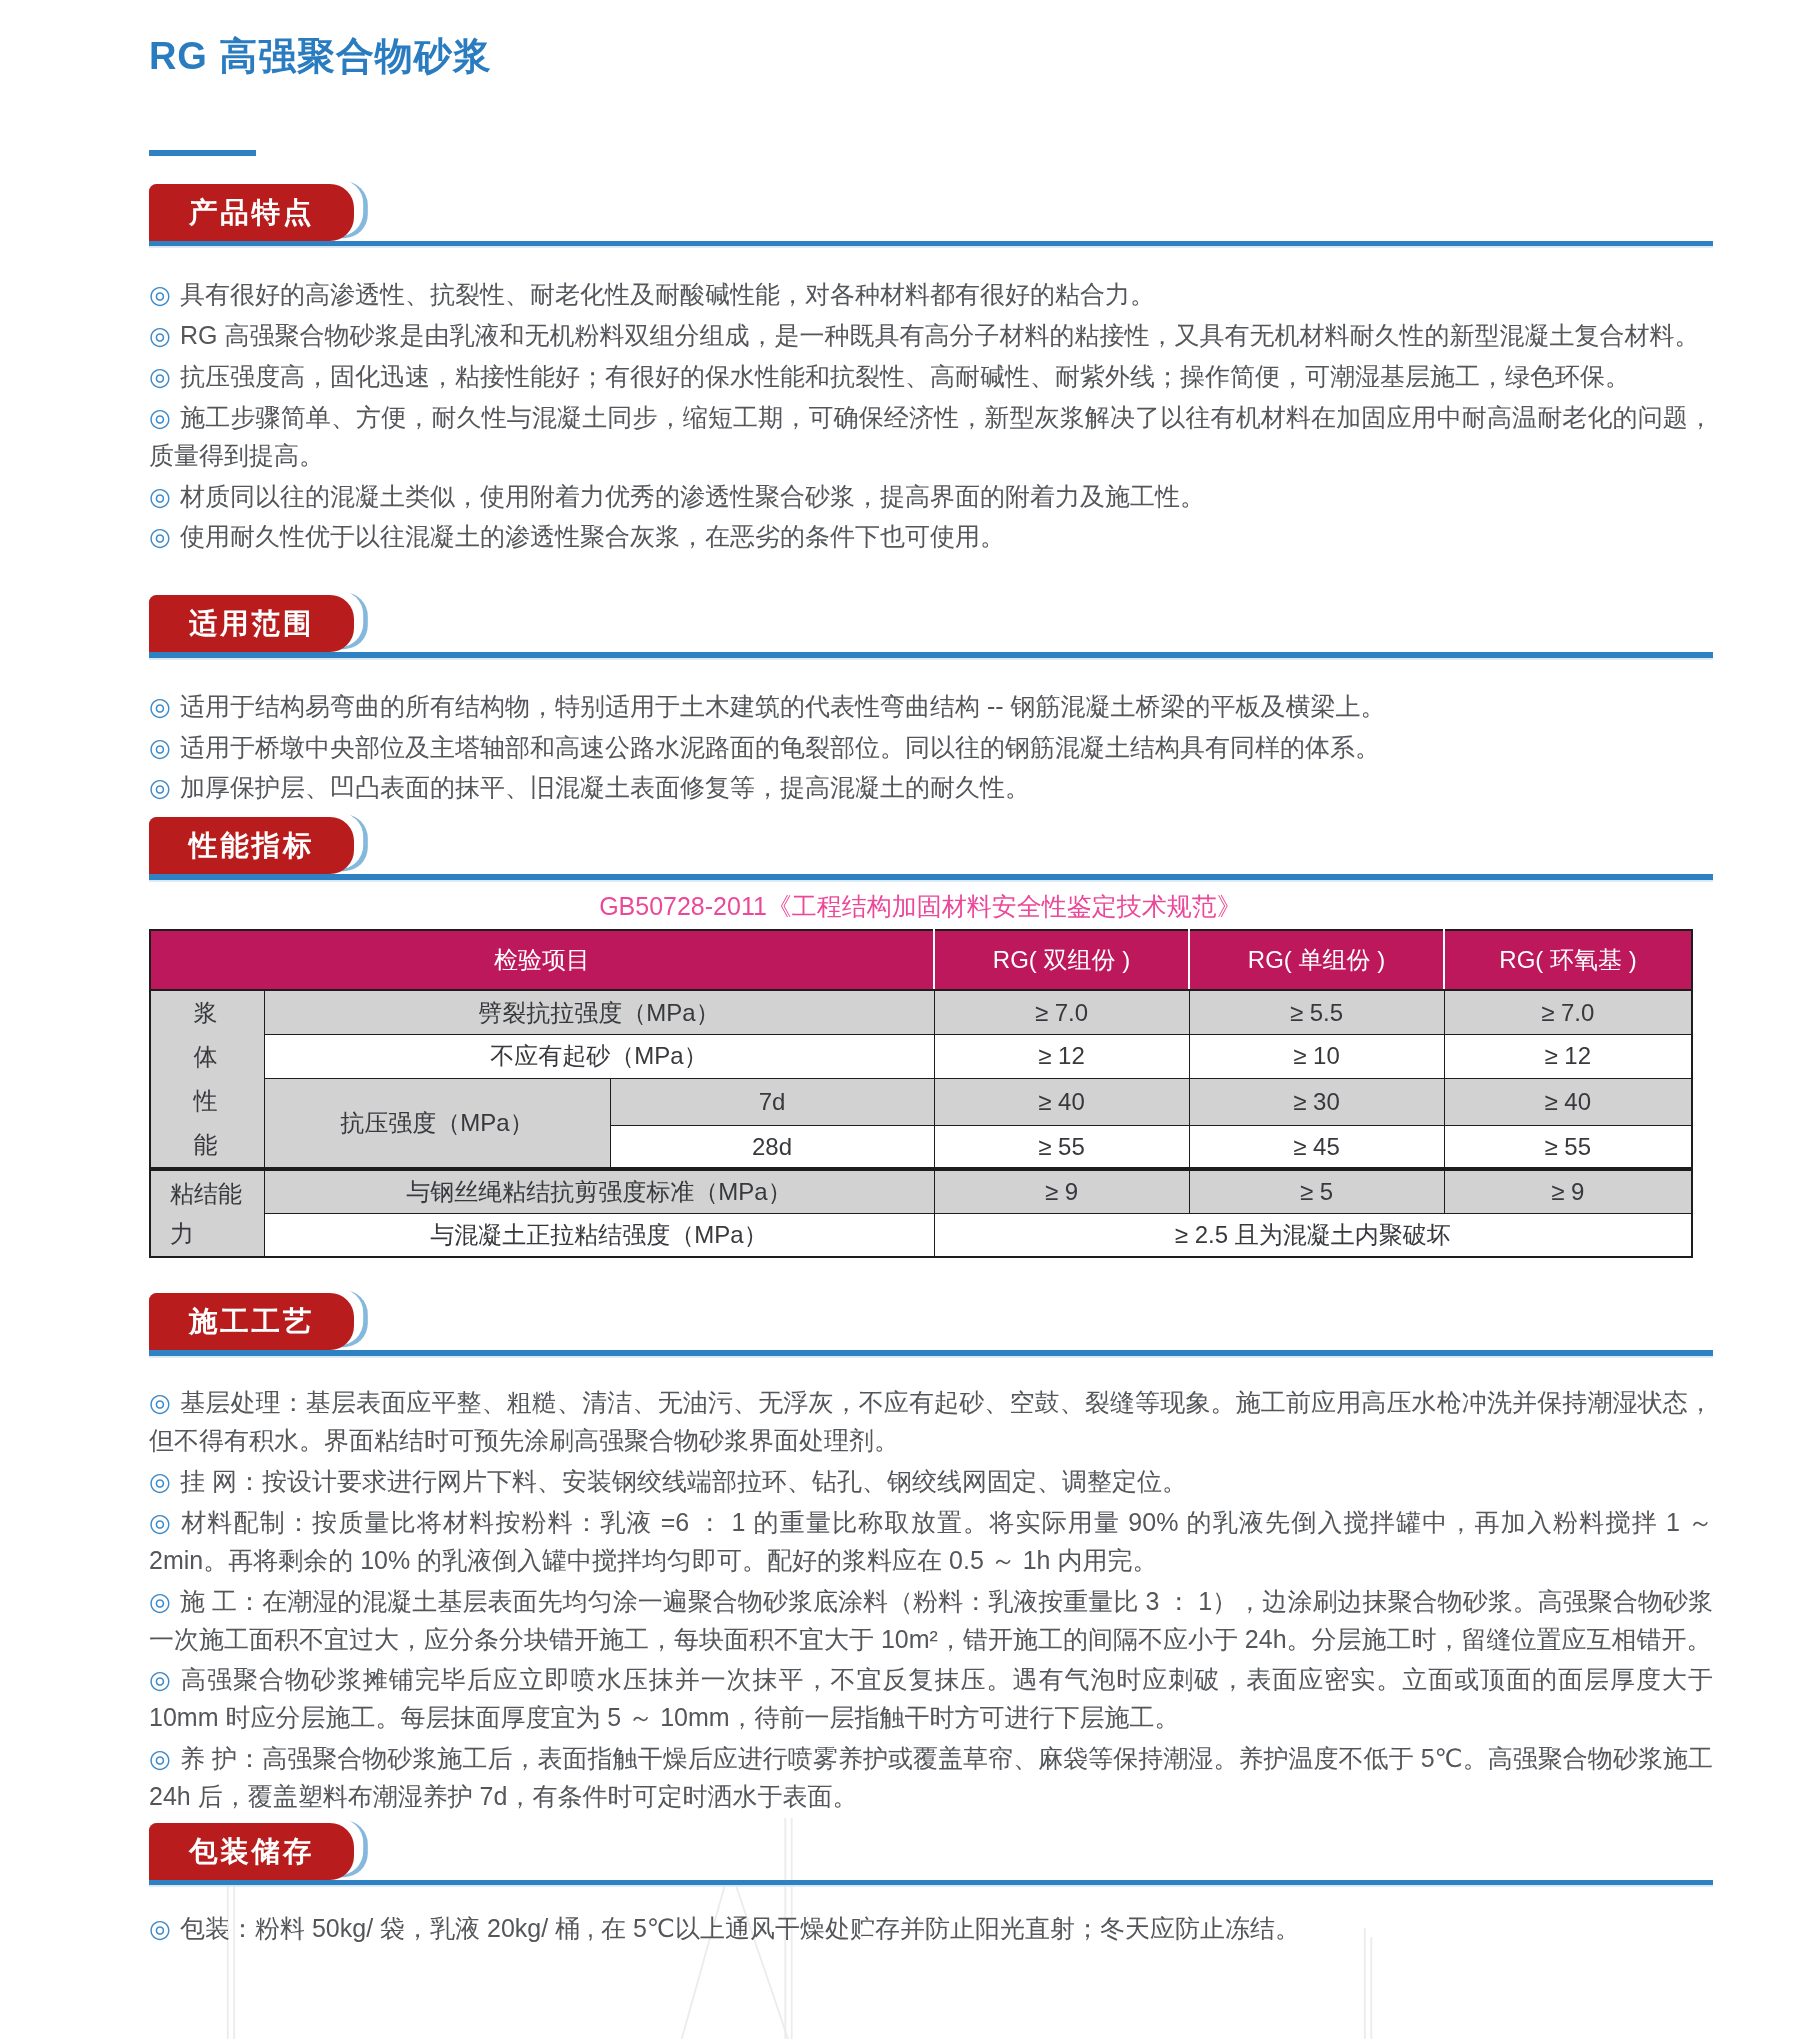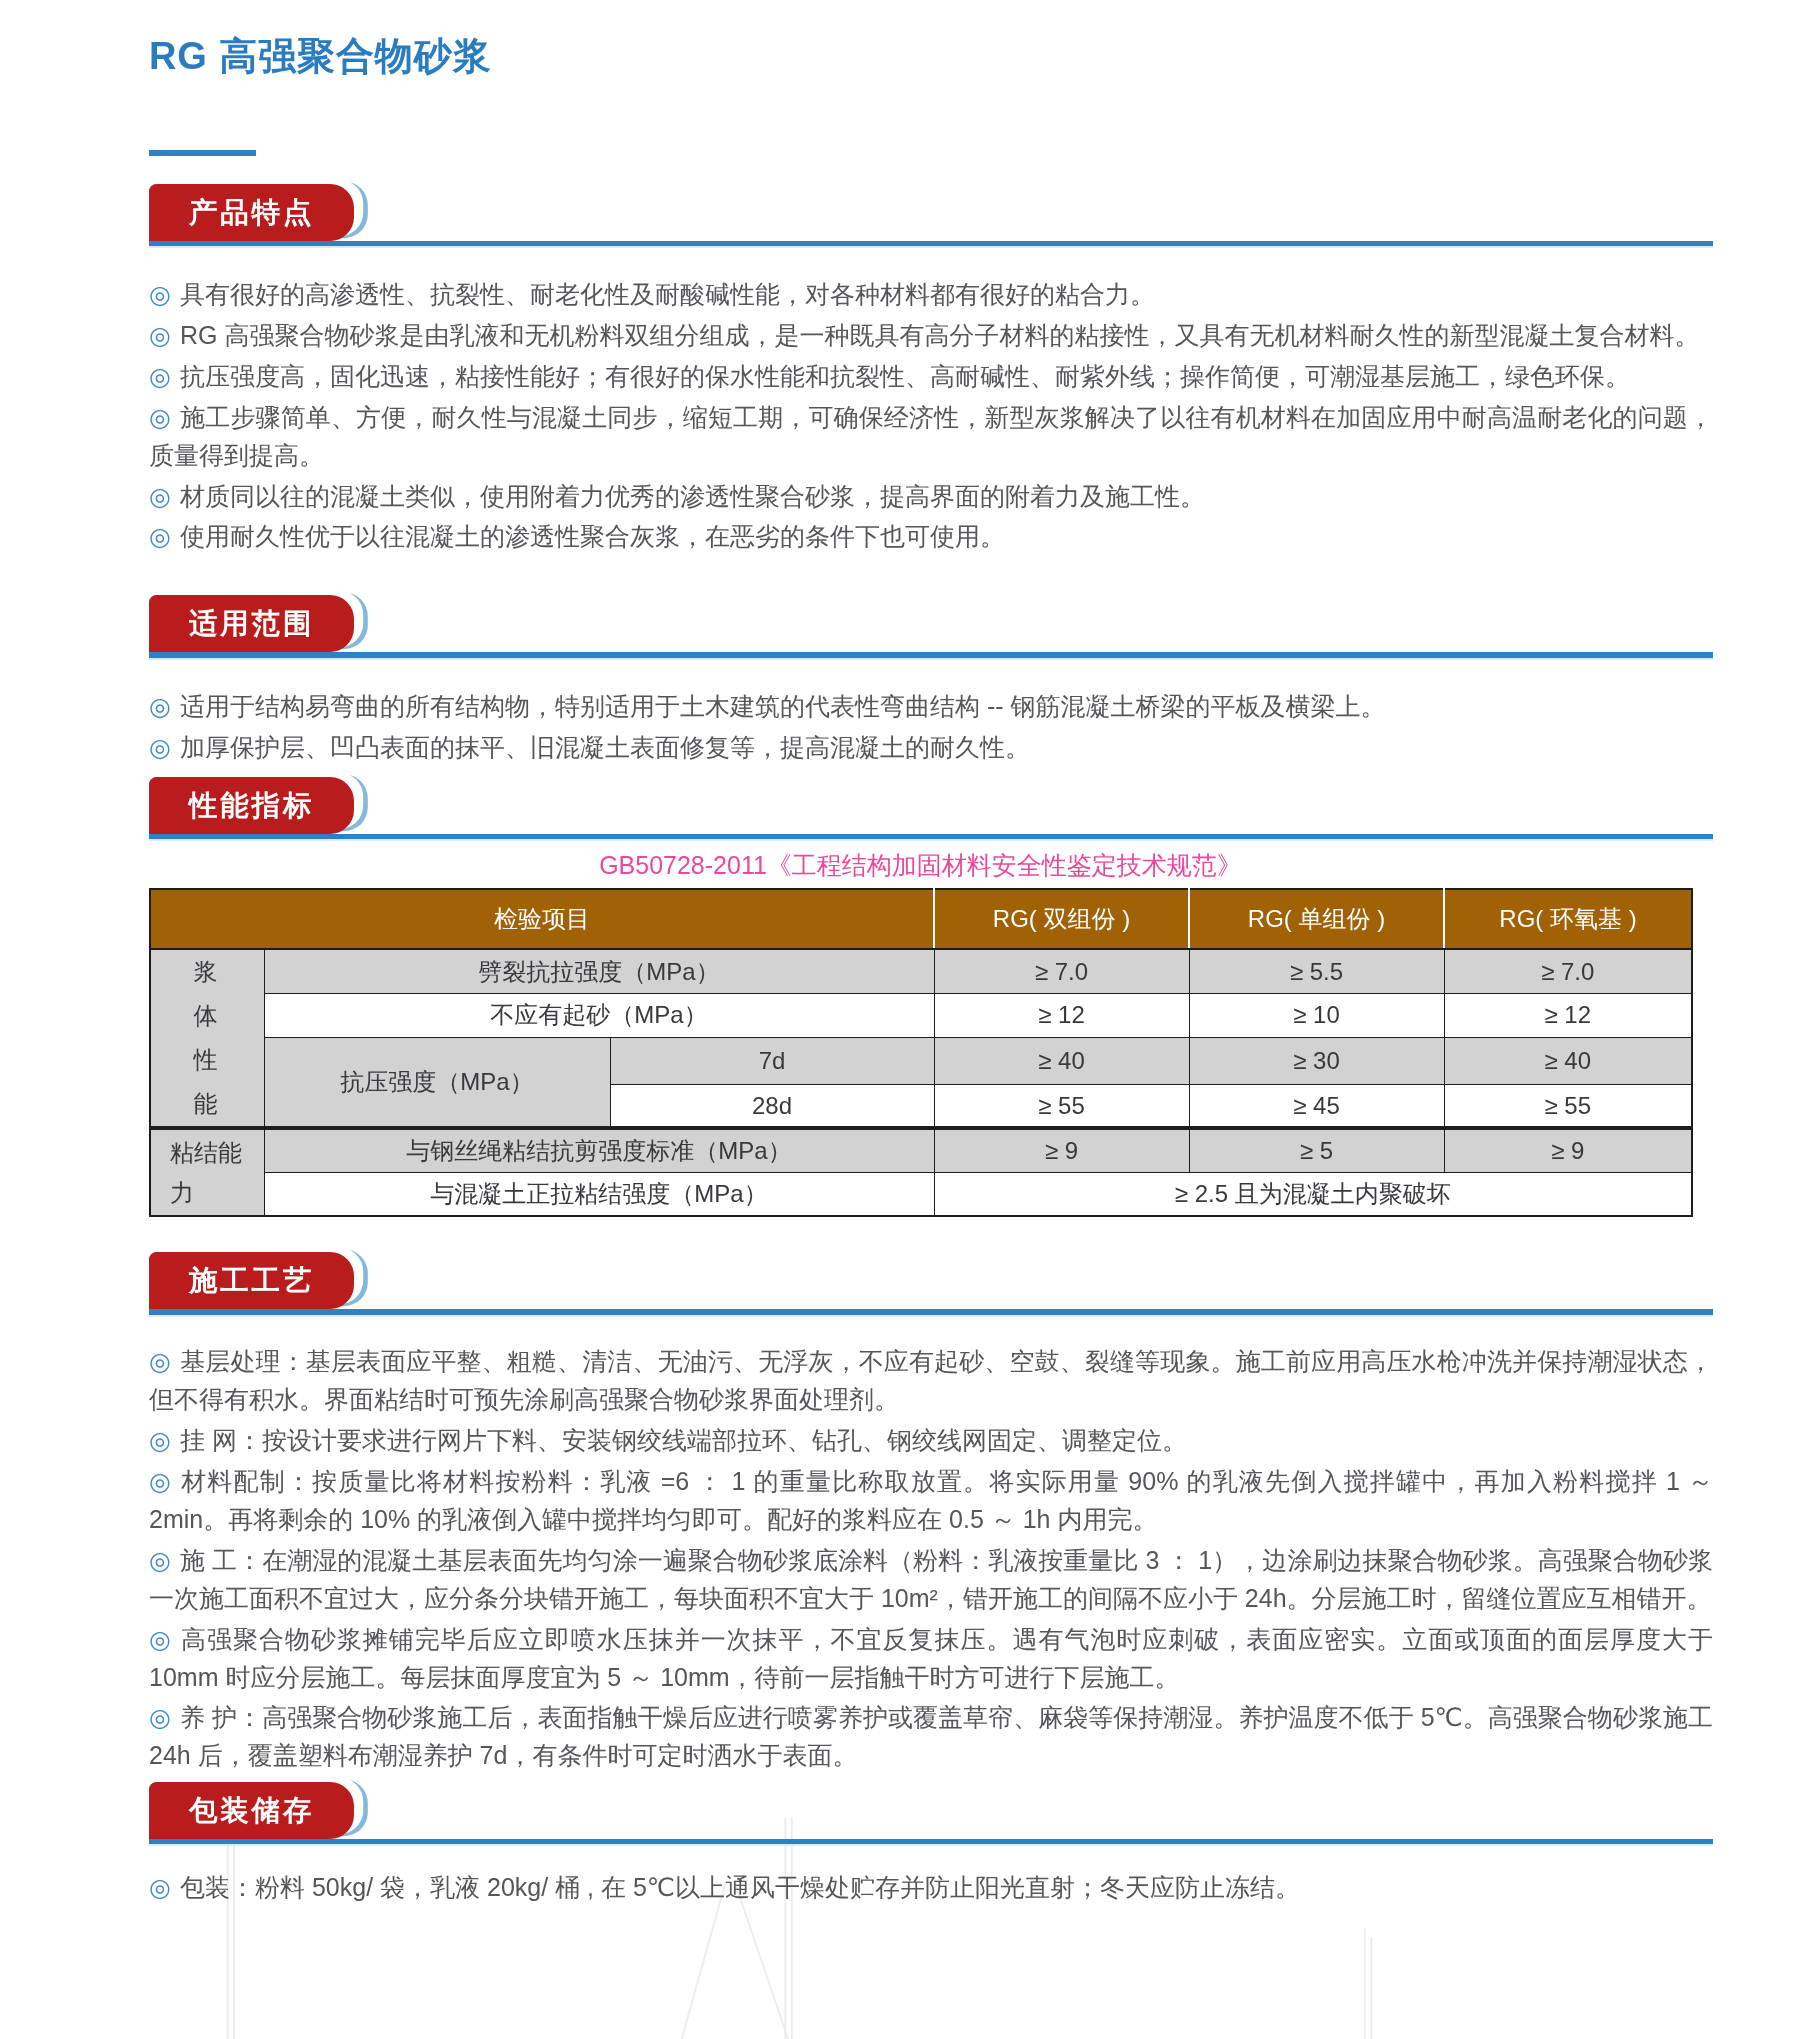--- a/index.html
+++ b/index.html
@@ -61,21 +61,21 @@
   table.perf {
     margin-top:7.3px; border-collapse:collapse; table-layout:fixed;
     width:1543px; border:2.8px solid #1d1d1d;
     font-size:24px; color:#37393d;
   }
   table.perf th, table.perf td {
     border:1.8px solid #1d1d1d; text-align:center; vertical-align:middle;
     padding:0 5.5px;
   }
   table.perf th {
-    background:#a16207; color:#ffffff; font-weight:normal;
+    background:#be185d; color:#ffffff; font-weight:normal;
     height:60px; border-left:2.8px solid #ffffff; border-right:2.8px solid #ffffff;
     border-top:none; border-bottom:2.8px solid #1d1d1d;
   }
   table.perf th:first-child { border-left:none; }
   table.perf th:last-child  { border-right:none; }
   table.perf td { height:44px; background:#ffffff; }
   table.perf td.gray  { background:#d2d2d3; }
   table.perf td.group { background:#d2d2d3; }
   tr.group-sep td { border-top:4.6px solid #1d1d1d; }
   .vlabel { display:inline-block; word-break:break-all; text-align:left; }
@@ -116,20 +116,21 @@
       <p class="b"><span class="dot">◎</span><span>材质同以往的混凝土类似，使用附着力优秀的渗透性聚合砂浆，提高界面的附着力及施工性。</span></p>
       <p class="b"><span class="dot">◎</span><span>使用耐久性优于以往混凝土的渗透性聚合灰浆，在恶劣的条件下也可使用。</span></p>
     </div>
   </section>
 
   <section class="sec-2">
     <div class="badge">适用范围</div>
     <div class="rule"></div>
     <div class="bullets">
       <p class="b"><span class="dot">◎</span><span>适用于结构易弯曲的所有结构物，特别适用于土木建筑的代表性弯曲结构 -- 钢筋混凝土桥梁的平板及横梁上。</span></p>
+      <p class="b"><span class="dot">◎</span><span>适用于桥墩中央部位及主塔轴部和高速公路水泥路面的龟裂部位。同以往的钢筋混凝土结构具有同样的体系。</span></p>
       <p class="b"><span class="dot">◎</span><span>加厚保护层、凹凸表面的抹平、旧混凝土表面修复等，提高混凝土的耐久性。</span></p>
     </div>
   </section>
 
   <section class="sec-3">
     <div class="badge">性能指标</div>
     <div class="rule"></div>
     <div class="caption">GB50728-2011《工程结构加固材料安全性鉴定技术规范》</div>
 
     <table class="perf">

